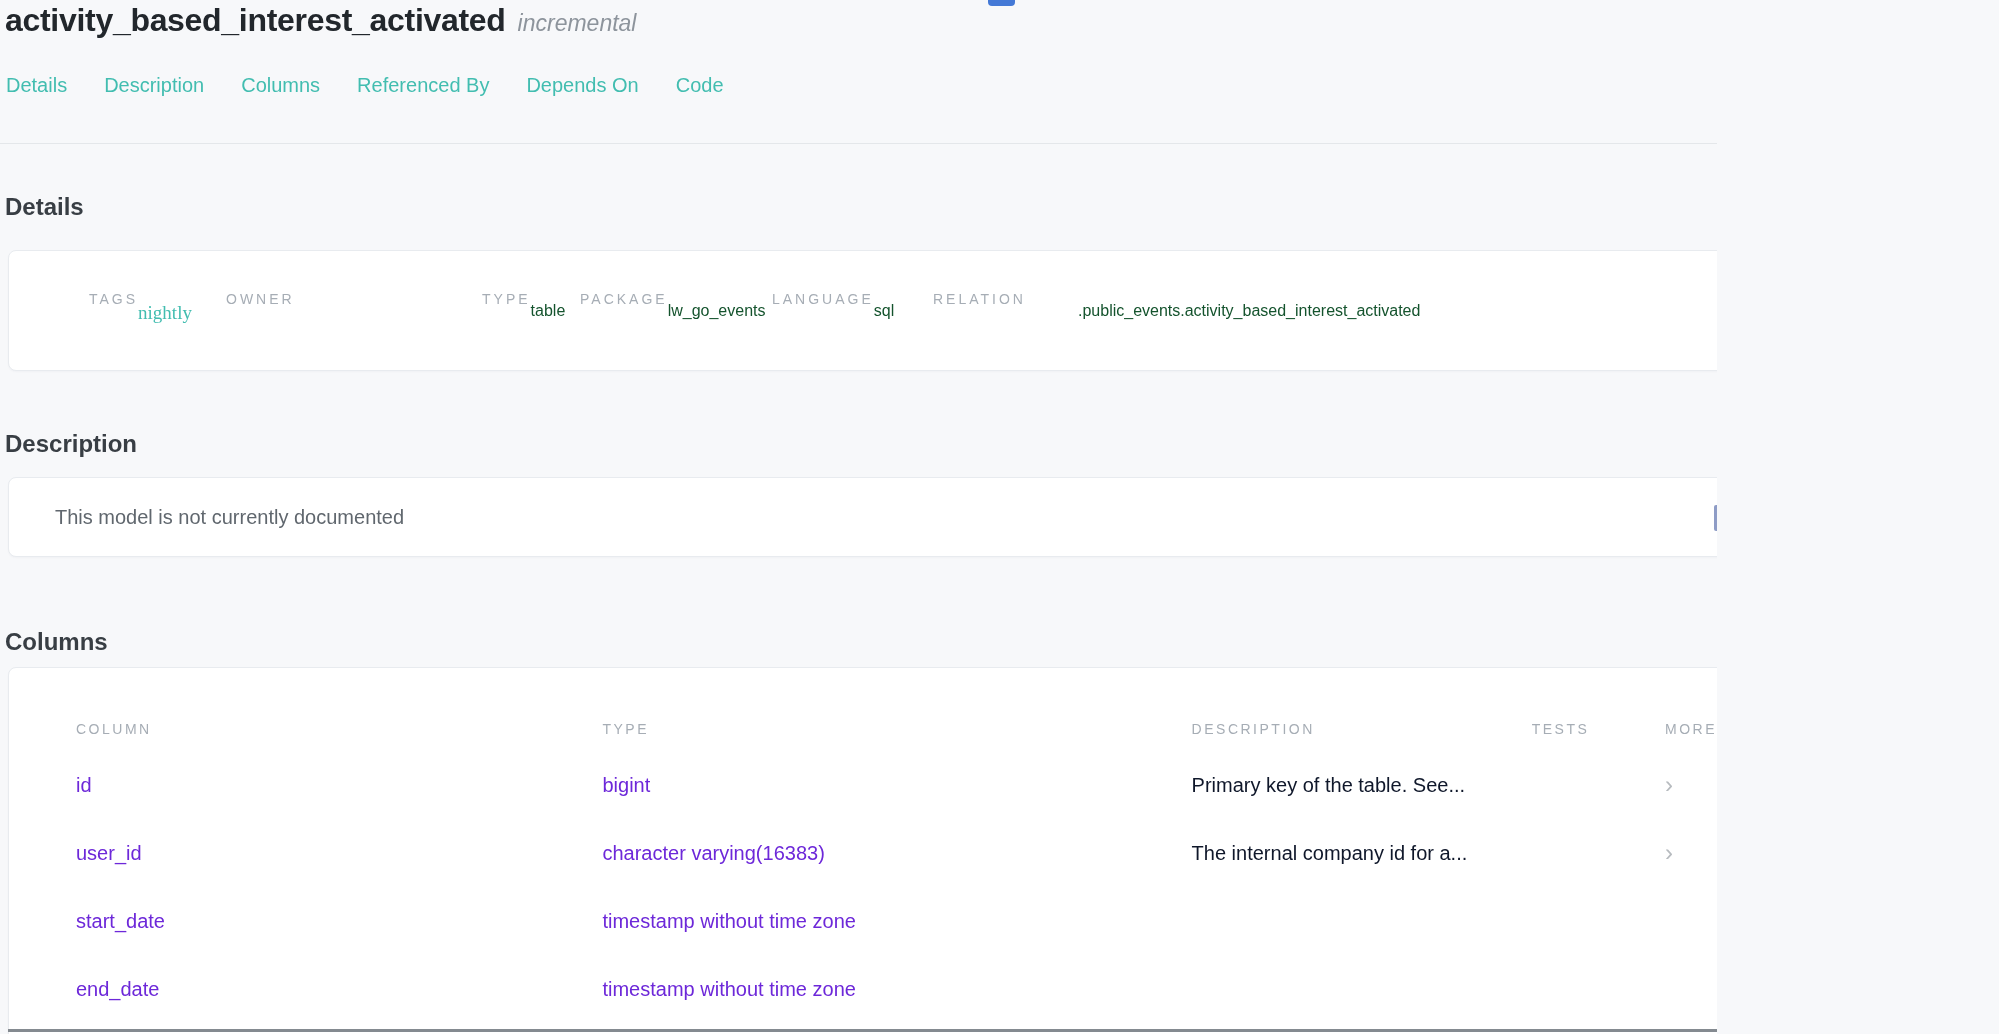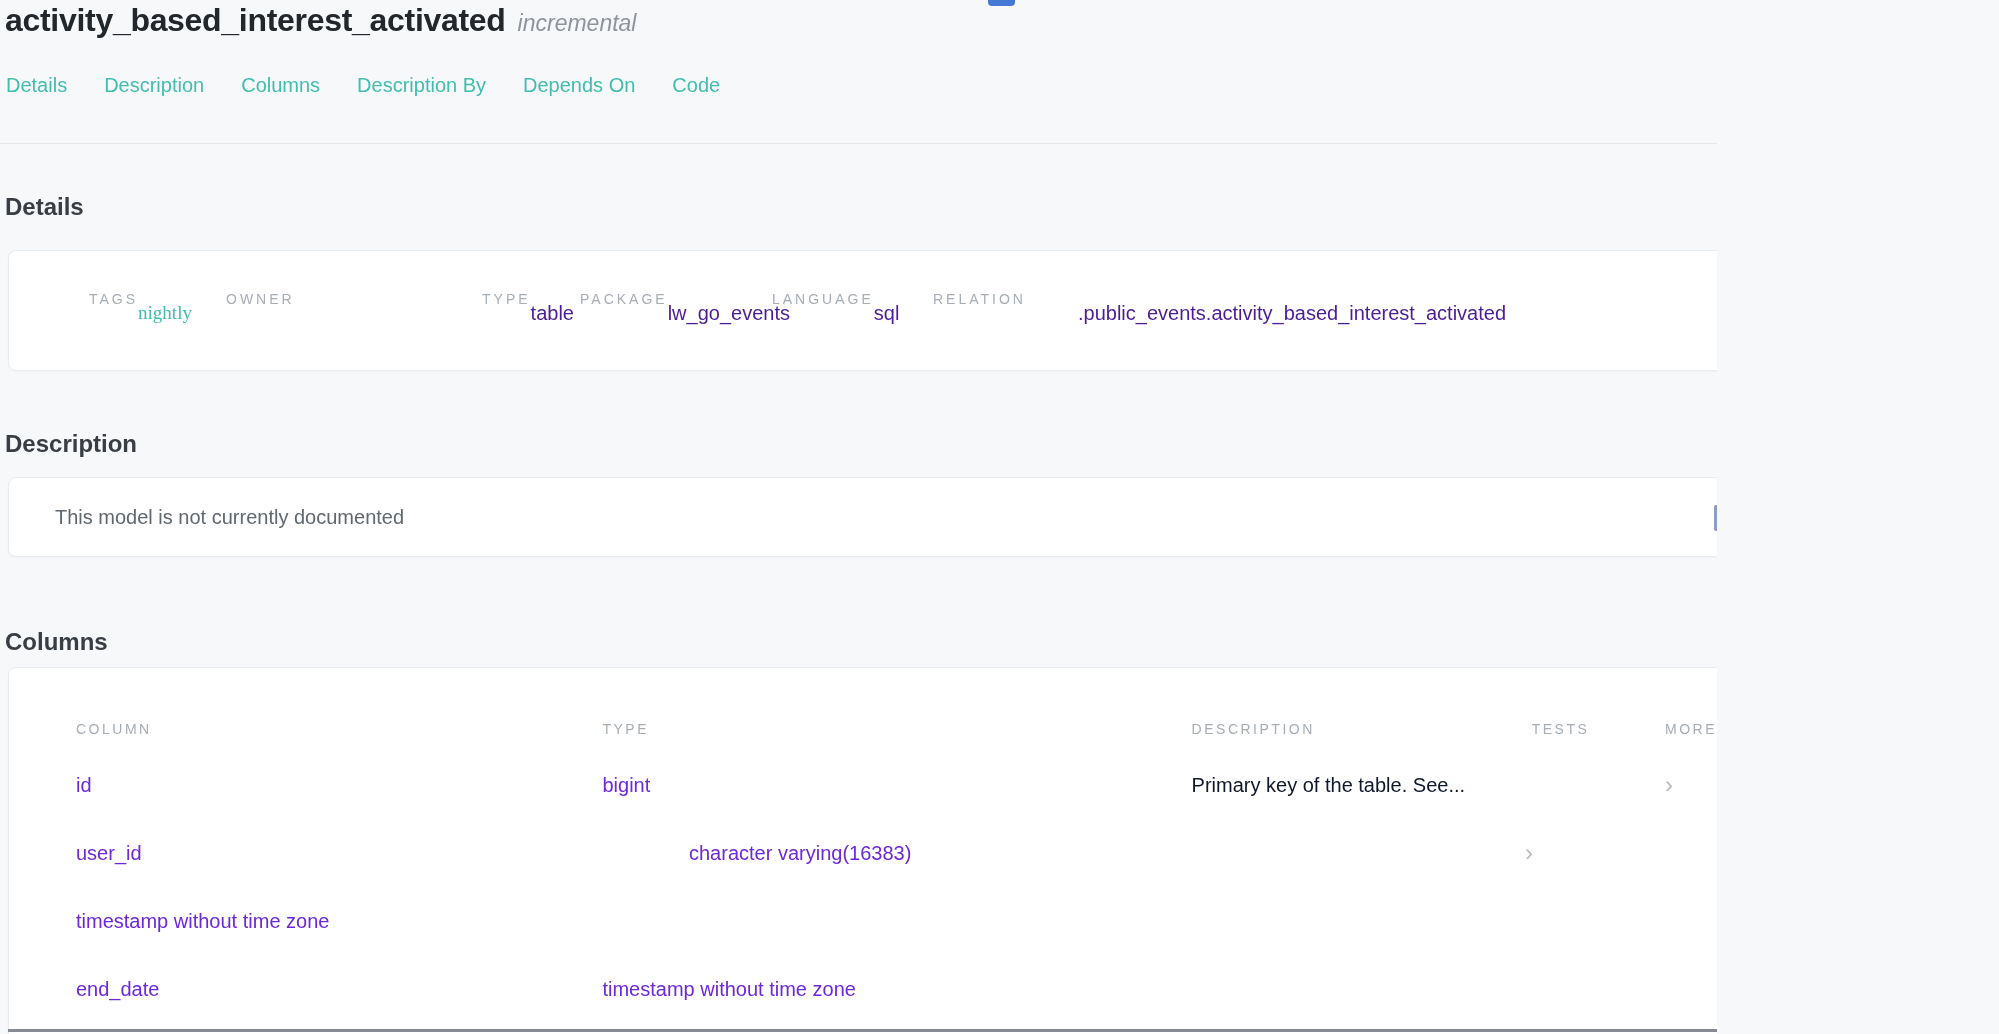--- a/index.html
+++ b/index.html
@@ -38,21 +38,21 @@
   #details-card { top: 250px; height: 121px; display: flex; padding: 40px 0 0 80px; }
   #description-card { top: 477px; height: 80px; display: flex; align-items: center; padding-left: 46px; }
   #columns-card { top: 667px; height: 400px; }
 
   
   .field { display: flex; flex-direction: row; }
   .field-label {
     font-size: 14px; color: #a6adb5; letter-spacing: 3px;
     text-transform: uppercase; font-weight: normal;
   }
-  .field-value { margin-top: 11px; font-size: 20px; color: #4c1d95; }
+  .field-value { margin-top: 11px; font-size: 16px; color: #14532d; }
   .f-tags     { width: 137px; }
   .f-owner    { width: 256px; text-align: center; }
   .f-type     { width: 98px; }
   .f-package  { width: 192px; }
   .f-language { width: 161px; }
   .f-relation { flex: 1; }
   .f-tags .field-value {
     font-family: Liberation Serif, serif;
     color: #42bdb0; font-size: 19px; cursor: pointer;
   }
@@ -100,21 +100,21 @@
 
   <div class="page-header">
     <span class="page-title">activity_based_interest_activated</span>
     <span class="materialization">incremental</span>
   </div>
 
   <nav class="tabs">
     <a class="tab">Details</a>
     <a class="tab">Description</a>
     <a class="tab">Columns</a>
-    <a class="tab">Description By</a>
+    <a class="tab">Referenced By</a>
     <a class="tab">Depends On</a>
     <a class="tab">Code</a>
   </nav>
 
   <div class="divider"></div>
 
   <h2 class="section-heading" id="details-heading">Details</h2>
   <div class="card" id="details-card">
     <div class="field f-tags">
       <span class="field-label">TAGS</span>
@@ -161,24 +161,26 @@
         <div class="tr">
           <span class="td c-column">id</span>
           <span class="td c-type">bigint</span>
           <span class="td c-desc muted">Primary key of the table. See...</span>
           <span class="td c-tests"></span>
           <span class="td c-more chevron">›</span>
         </div>
         <div class="tr">
           <span class="td c-column">user_id</span>
           <span class="td c-type">character varying(16383)</span>
+          <span class="td c-desc muted">The internal company id for a...</span>
           <span class="td c-tests"></span>
           <span class="td c-more chevron">›</span>
         </div>
         <div class="tr">
+          <span class="td c-column">start_date</span>
           <span class="td c-type">timestamp without time zone</span>
           <span class="td c-desc muted"></span>
           <span class="td c-tests"></span>
           <span class="td c-more chevron"></span>
         </div>
         <div class="tr">
           <span class="td c-column">end_date</span>
           <span class="td c-type">timestamp without time zone</span>
           <span class="td c-desc muted"></span>
           <span class="td c-tests"></span>

